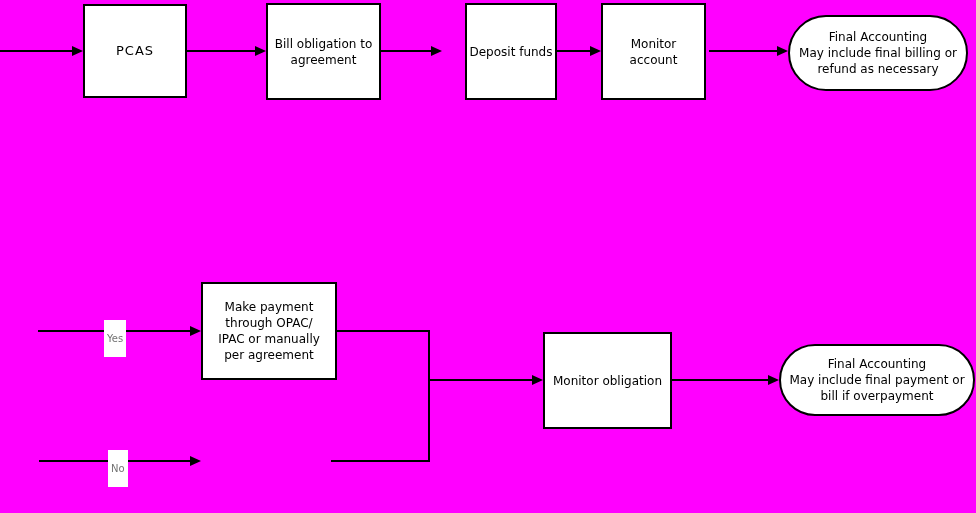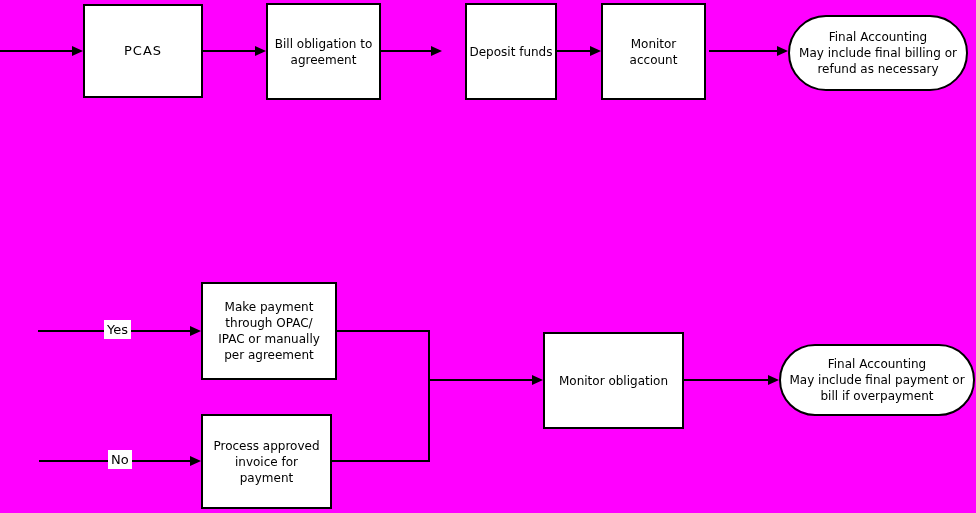--- a/index.html
+++ b/index.html
@@ -47,37 +47,37 @@
     position: absolute;
     width: 0;
     height: 0;
     border-top: 5px solid transparent;
     border-bottom: 5px solid transparent;
     border-left: 11px solid #000000;
   }
   .flow-label {
     position: absolute;
     background: #FFFFFF;
-    color: #000000;
-    font-size: 13px;
+    color: #737373;
+    font-size: 10px;
     line-height: 17px;
-    padding: 1px 3px;
+    padding: 10px 3px;
   }
 
   
-  #box-pcas              { left: 83px;  top: 4px;   width: 120px;  height: 94px; font-size: 13px; letter-spacing: 1px; }
+  #box-pcas              { left: 83px;  top: 4px;   width: 104px;  height: 94px; font-size: 13px; letter-spacing: 1px; }
   #box-bill              { left: 266px; top: 3px;   width: 115px; height: 97px; }
   #box-deposit           { left: 465px; top: 3px;   width: 92px; height: 97px; }
   #box-monitor-account   { left: 601px; top: 3px;   width: 105px; height: 97px; }
   #stadium-top           { left: 788px; top: 15px;  width: 180px; height: 76px; }
 
   
   #box-make-payment      { left: 201px; top: 282px; width: 136px; height: 98px; }
   #box-process-invoice   { left: 201px; top: 414px; width: 131px; height: 95px; }
-  #box-monitor-obligation{ left: 543px; top: 332px; width: 141px; height: 97px; }
+  #box-monitor-obligation{ left: 543px; top: 332px; width: 129px; height: 97px; }
   #stadium-bottom        { left: 779px; top: 344px; width: 196px; height: 72px; border-radius: 36px; }
 
   
   #line-start            { left: 0;     top: 50px;  width: 73px; }
   #arrow-pcas            { left: 72px;  top: 46px; }
   #line-pcas-bill        { left: 182px; top: 50px;  width: 74px; }
   #arrow-bill            { left: 255px; top: 46px; }
   #line-bill-deposit     { left: 381px; top: 50px;  width: 51px; }
   #arrow-deposit         { left: 431px; top: 46px; }
   #line-deposit-monitor  { left: 550px; top: 50px;  width: 41px; }
@@ -138,21 +138,18 @@
   <div class="h-line" id="line-obl-final"></div>
   <div class="arrow" id="arrow-final-bottom"></div>
 
   <div class="flow-label" id="label-yes">Yes</div>
   <div class="flow-label" id="label-no">No</div>
 
   <div class="node" id="box-make-payment">Make payment
 through OPAC/
 IPAC or manually
 per agreement</div>
-  <div class="node" id="box-process-invoice">Process approved
-invoice for
-payment</div>
   <div class="node" id="box-monitor-obligation">Monitor obligation</div>
   <div class="node stadium" id="stadium-bottom">Final Accounting
 May include final payment or
 bill if overpayment</div>
 
 </div>
 
 </body></html>

